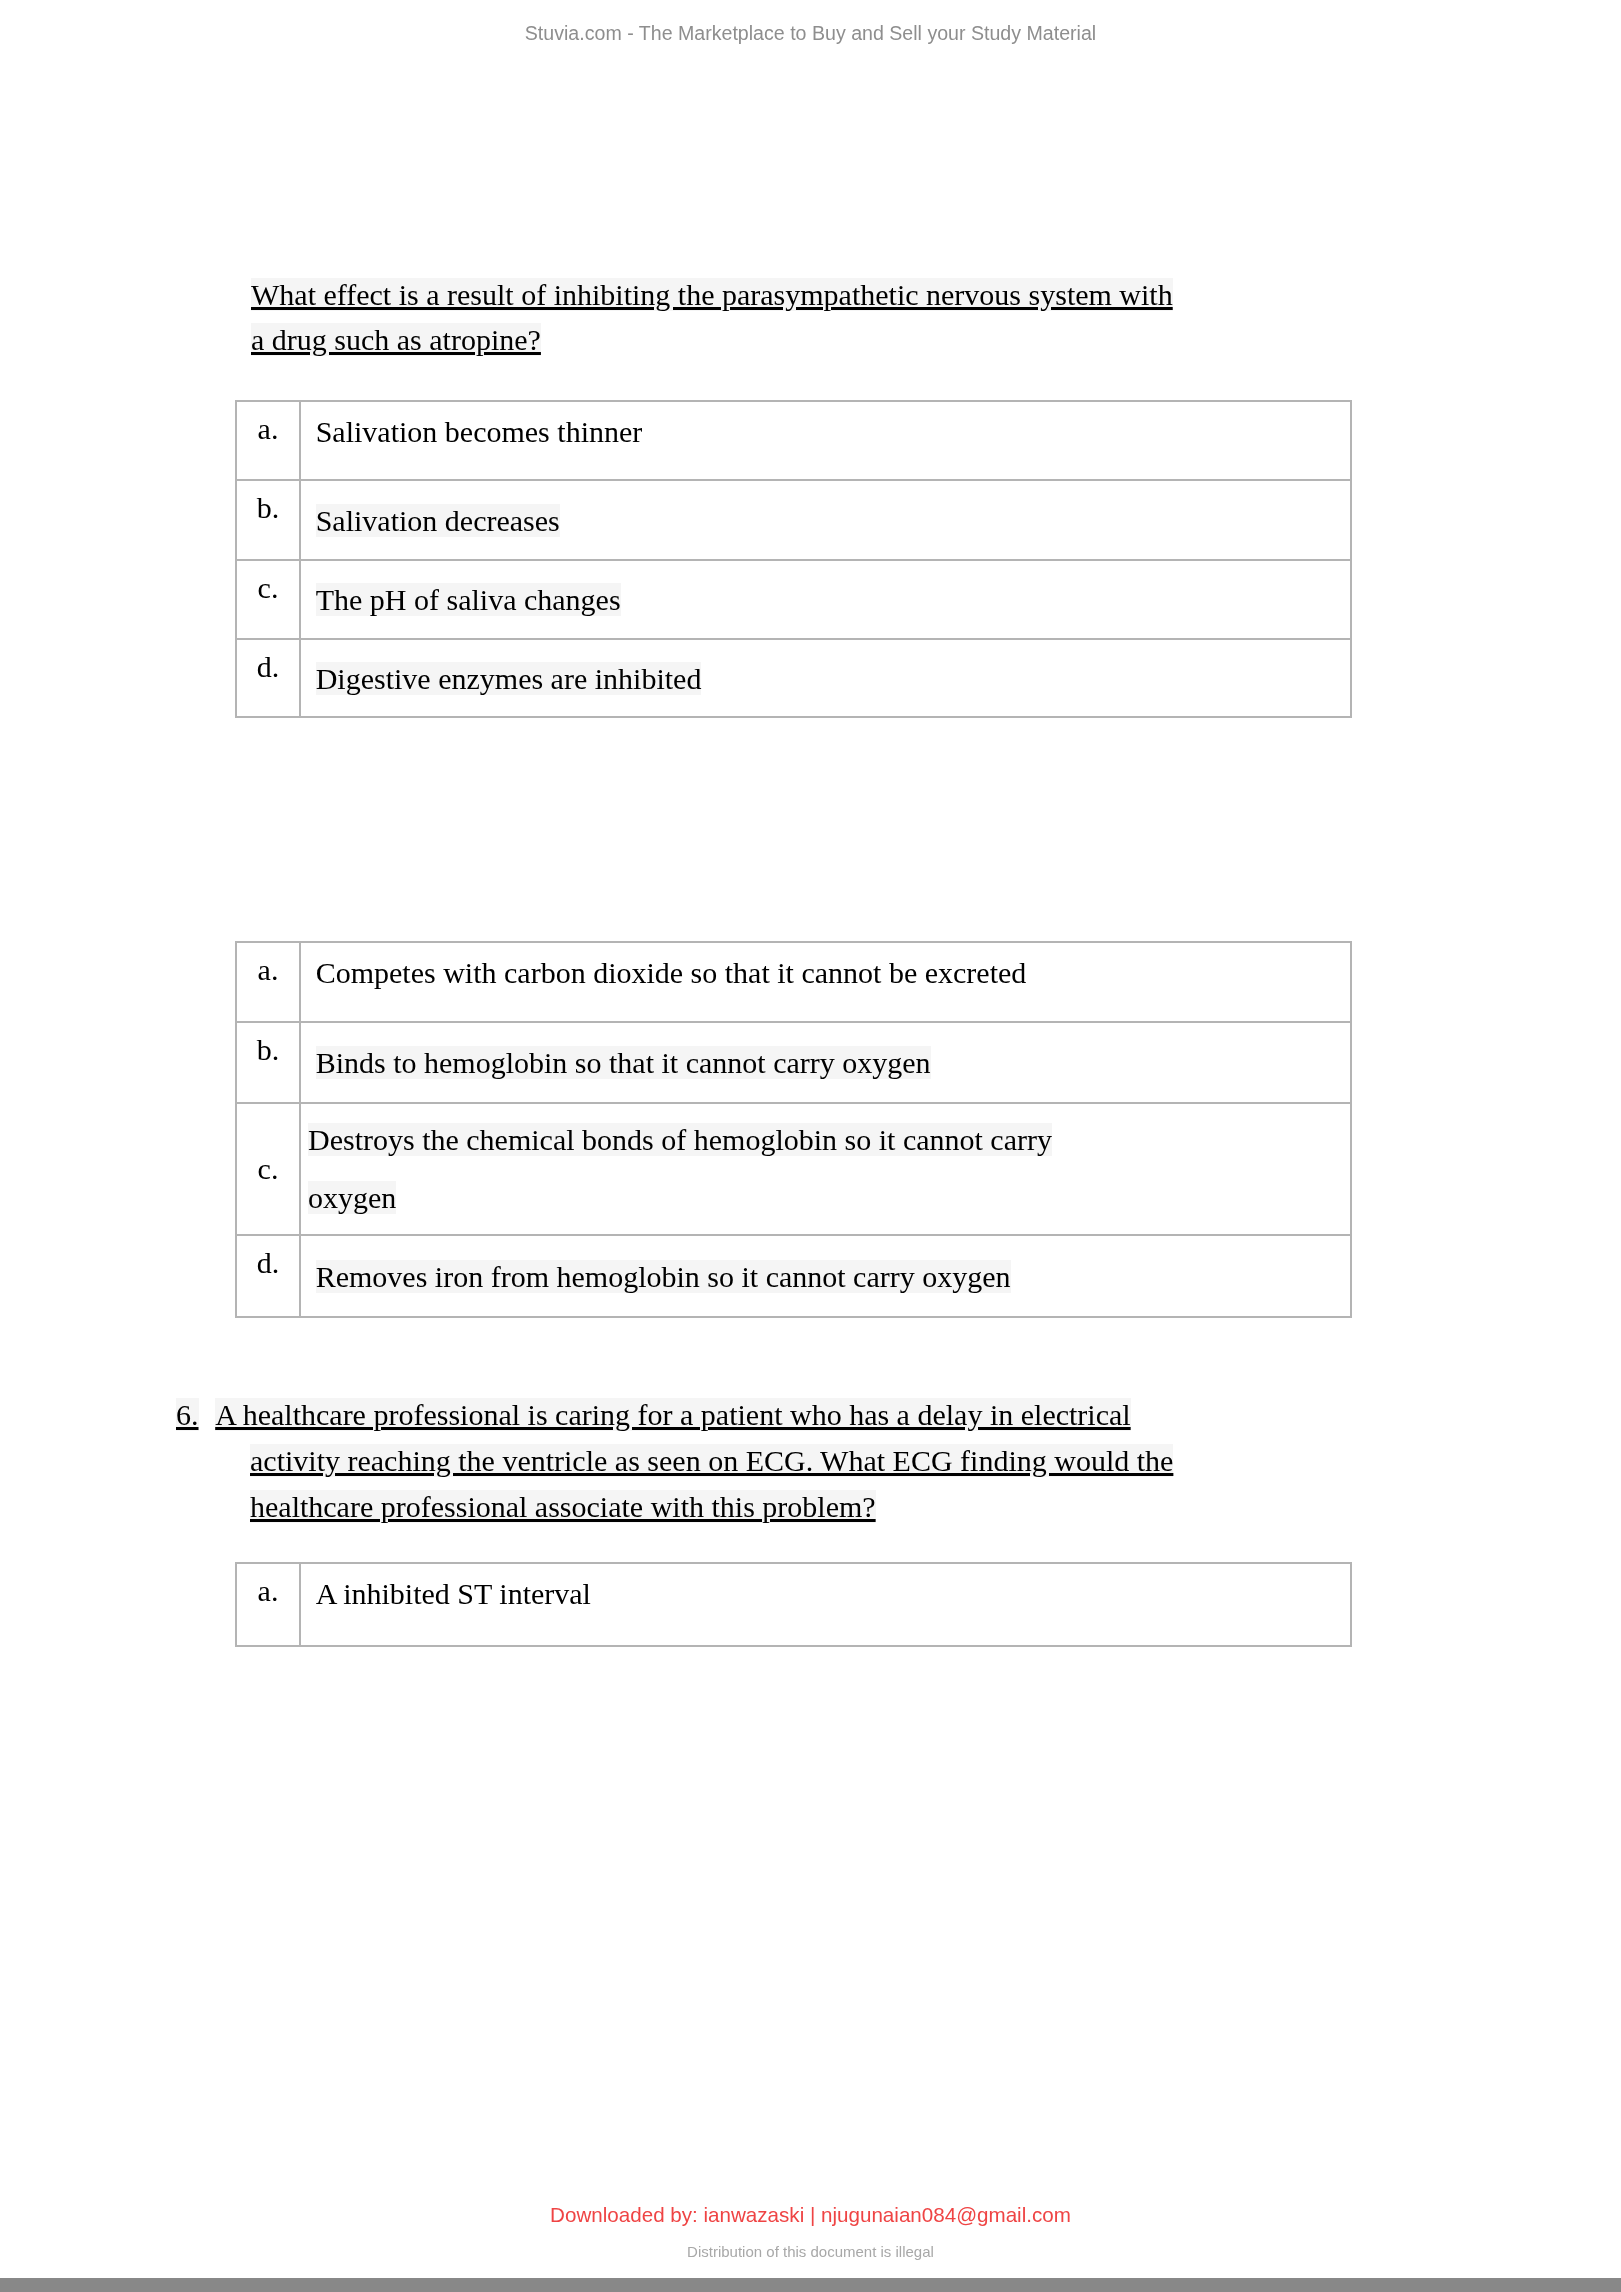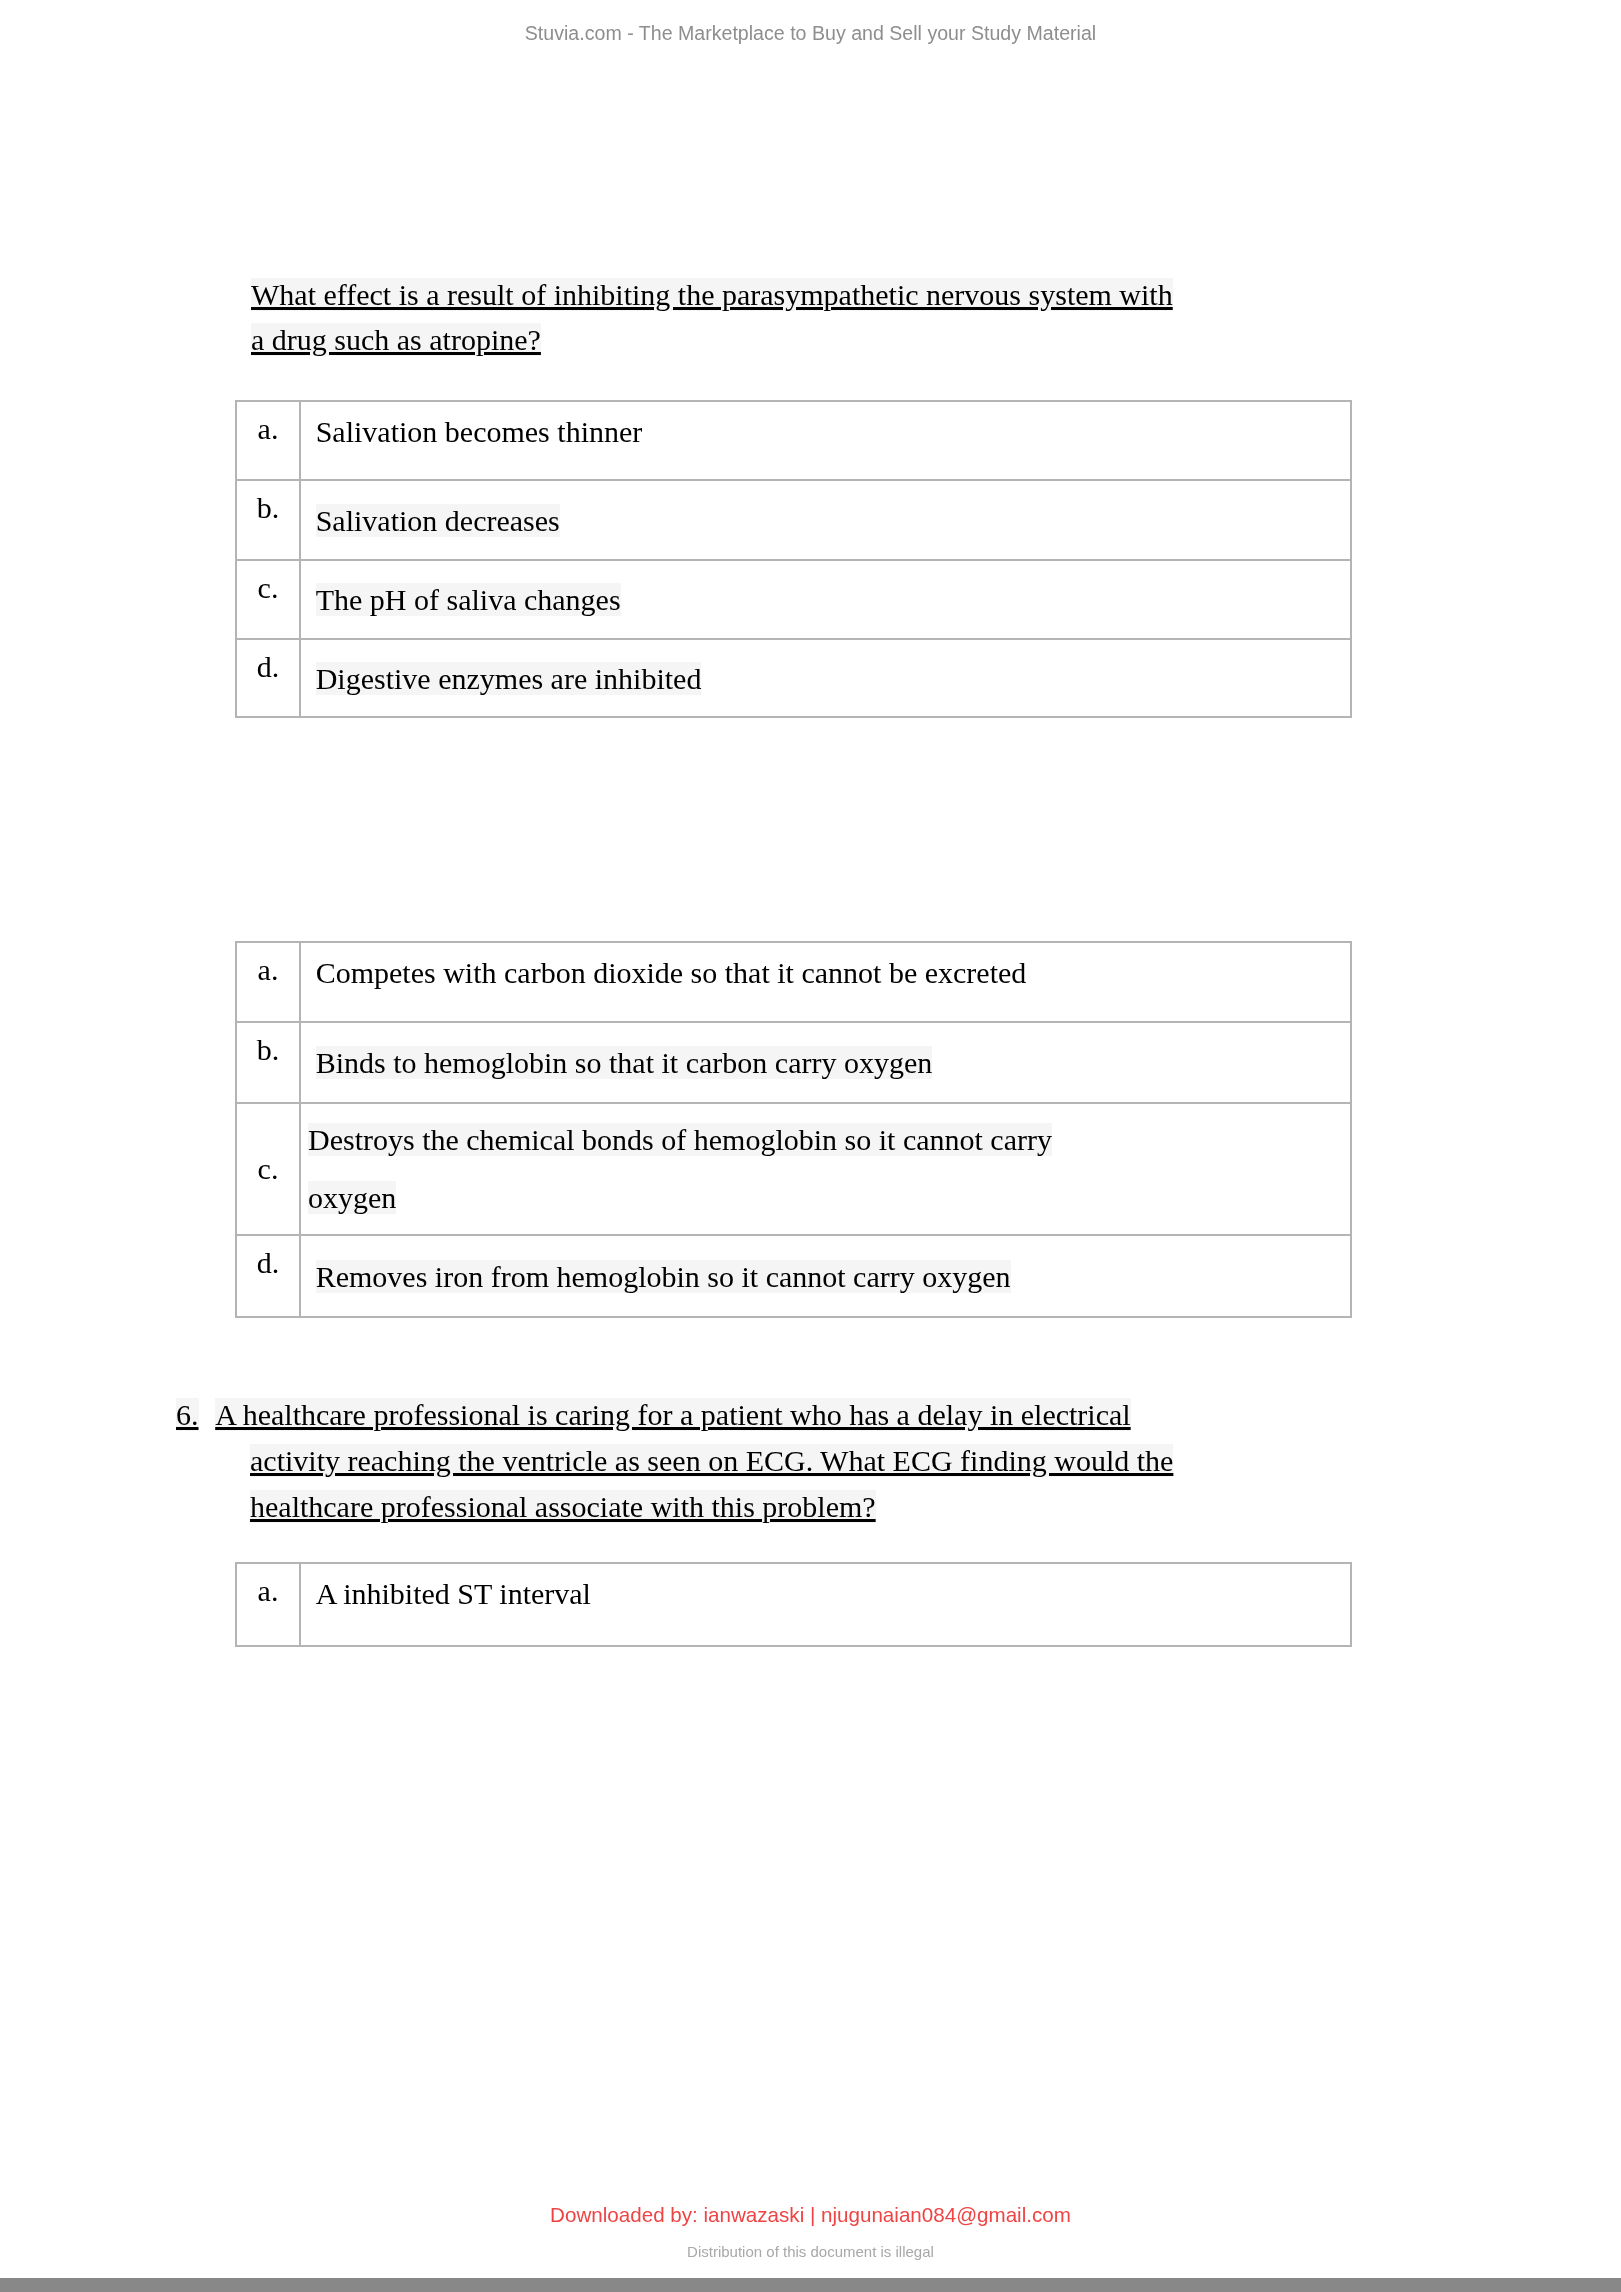--- a/index.html
+++ b/index.html
@@ -101,21 +101,21 @@
 
 
   <table class="opts t2">
     <tbody>
         <tr class="row-top" style="height:80px">
       <td class="letter"><span>a.</span></td>
       <td class="answer"><span class="qlines">Competes with carbon dioxide so that it cannot be excreted</span></td>
     </tr>
     <tr style="height:81px">
       <td class="letter"><span>b.</span></td>
-      <td class="answer"><span class="hl qlines">Binds to hemoglobin so that it carbon carry oxygen</span></td>
+      <td class="answer"><span class="hl qlines">Binds to hemoglobin so that it cannot carry oxygen</span></td>
     </tr>
     <tr class="row-tall" style="height:132px">
       <td class="letter"><span>c.</span></td>
       <td class="answer"><span class="hl qlines">Destroys the chemical bonds of hemoglobin so it cannot carry
 oxygen</span></td>
     </tr>
     <tr style="height:82px">
       <td class="letter"><span>d.</span></td>
       <td class="answer"><span class="hl qlines">Removes iron from hemoglobin so it cannot carry oxygen</span></td>
     </tr>

